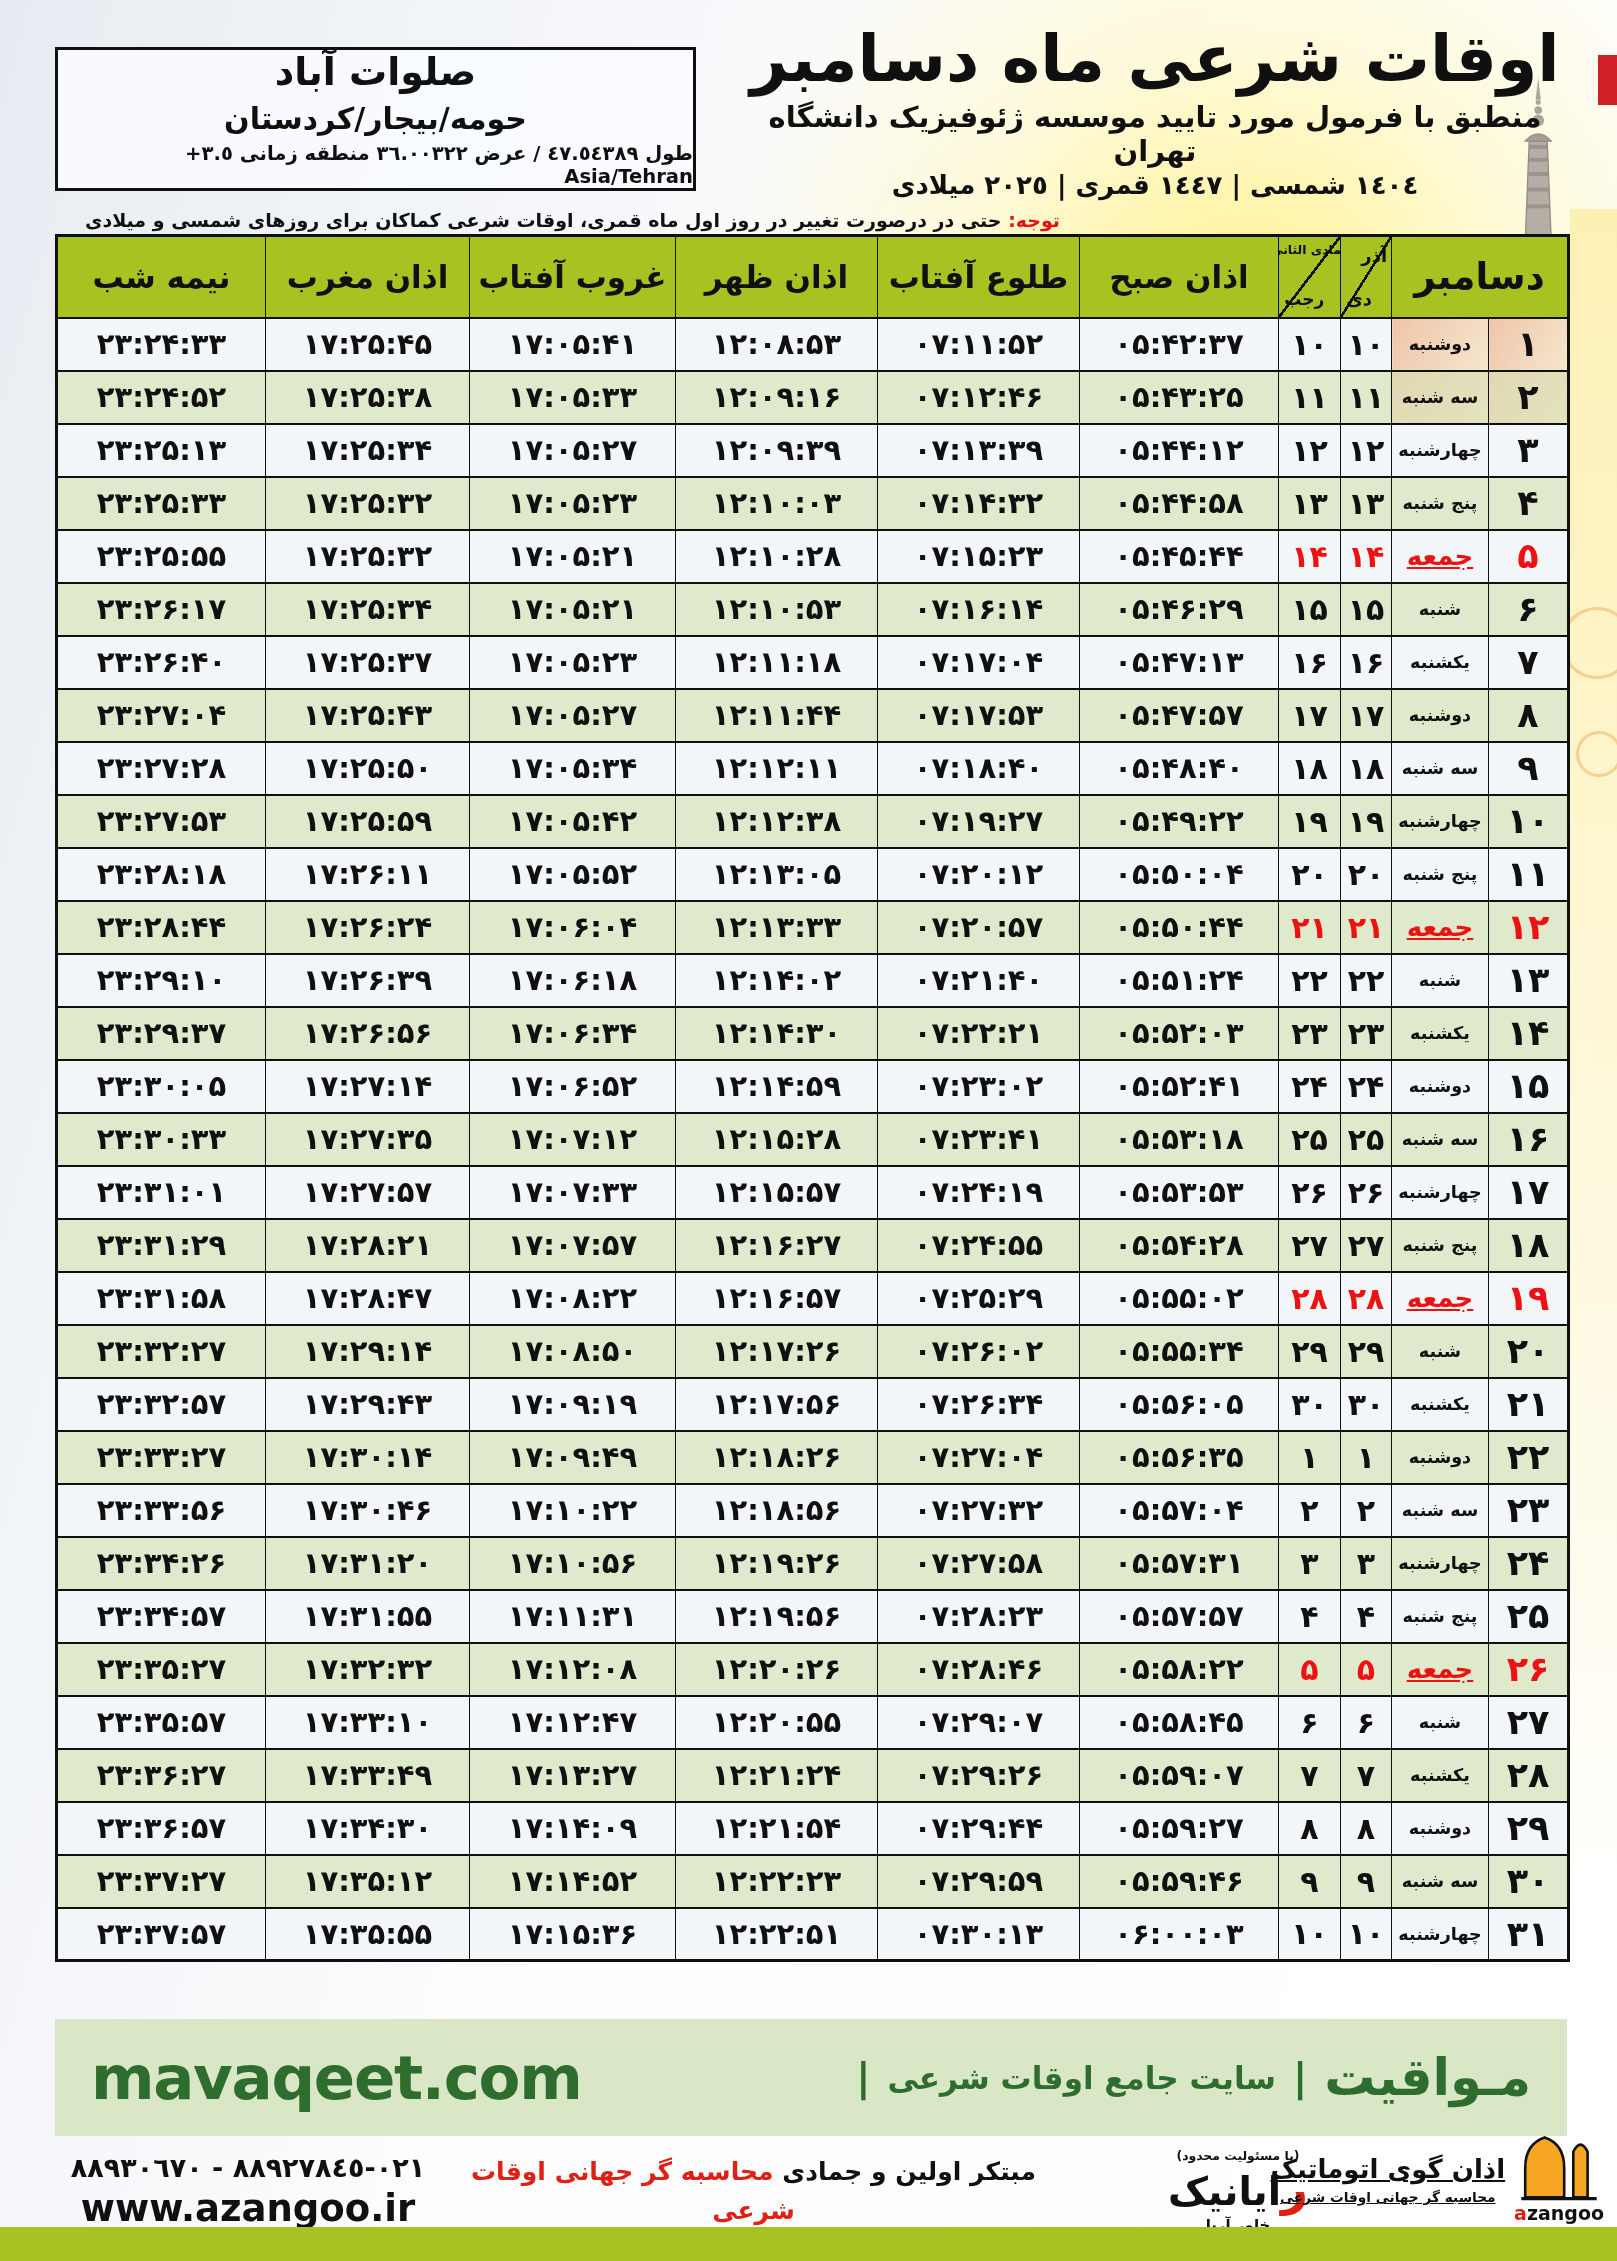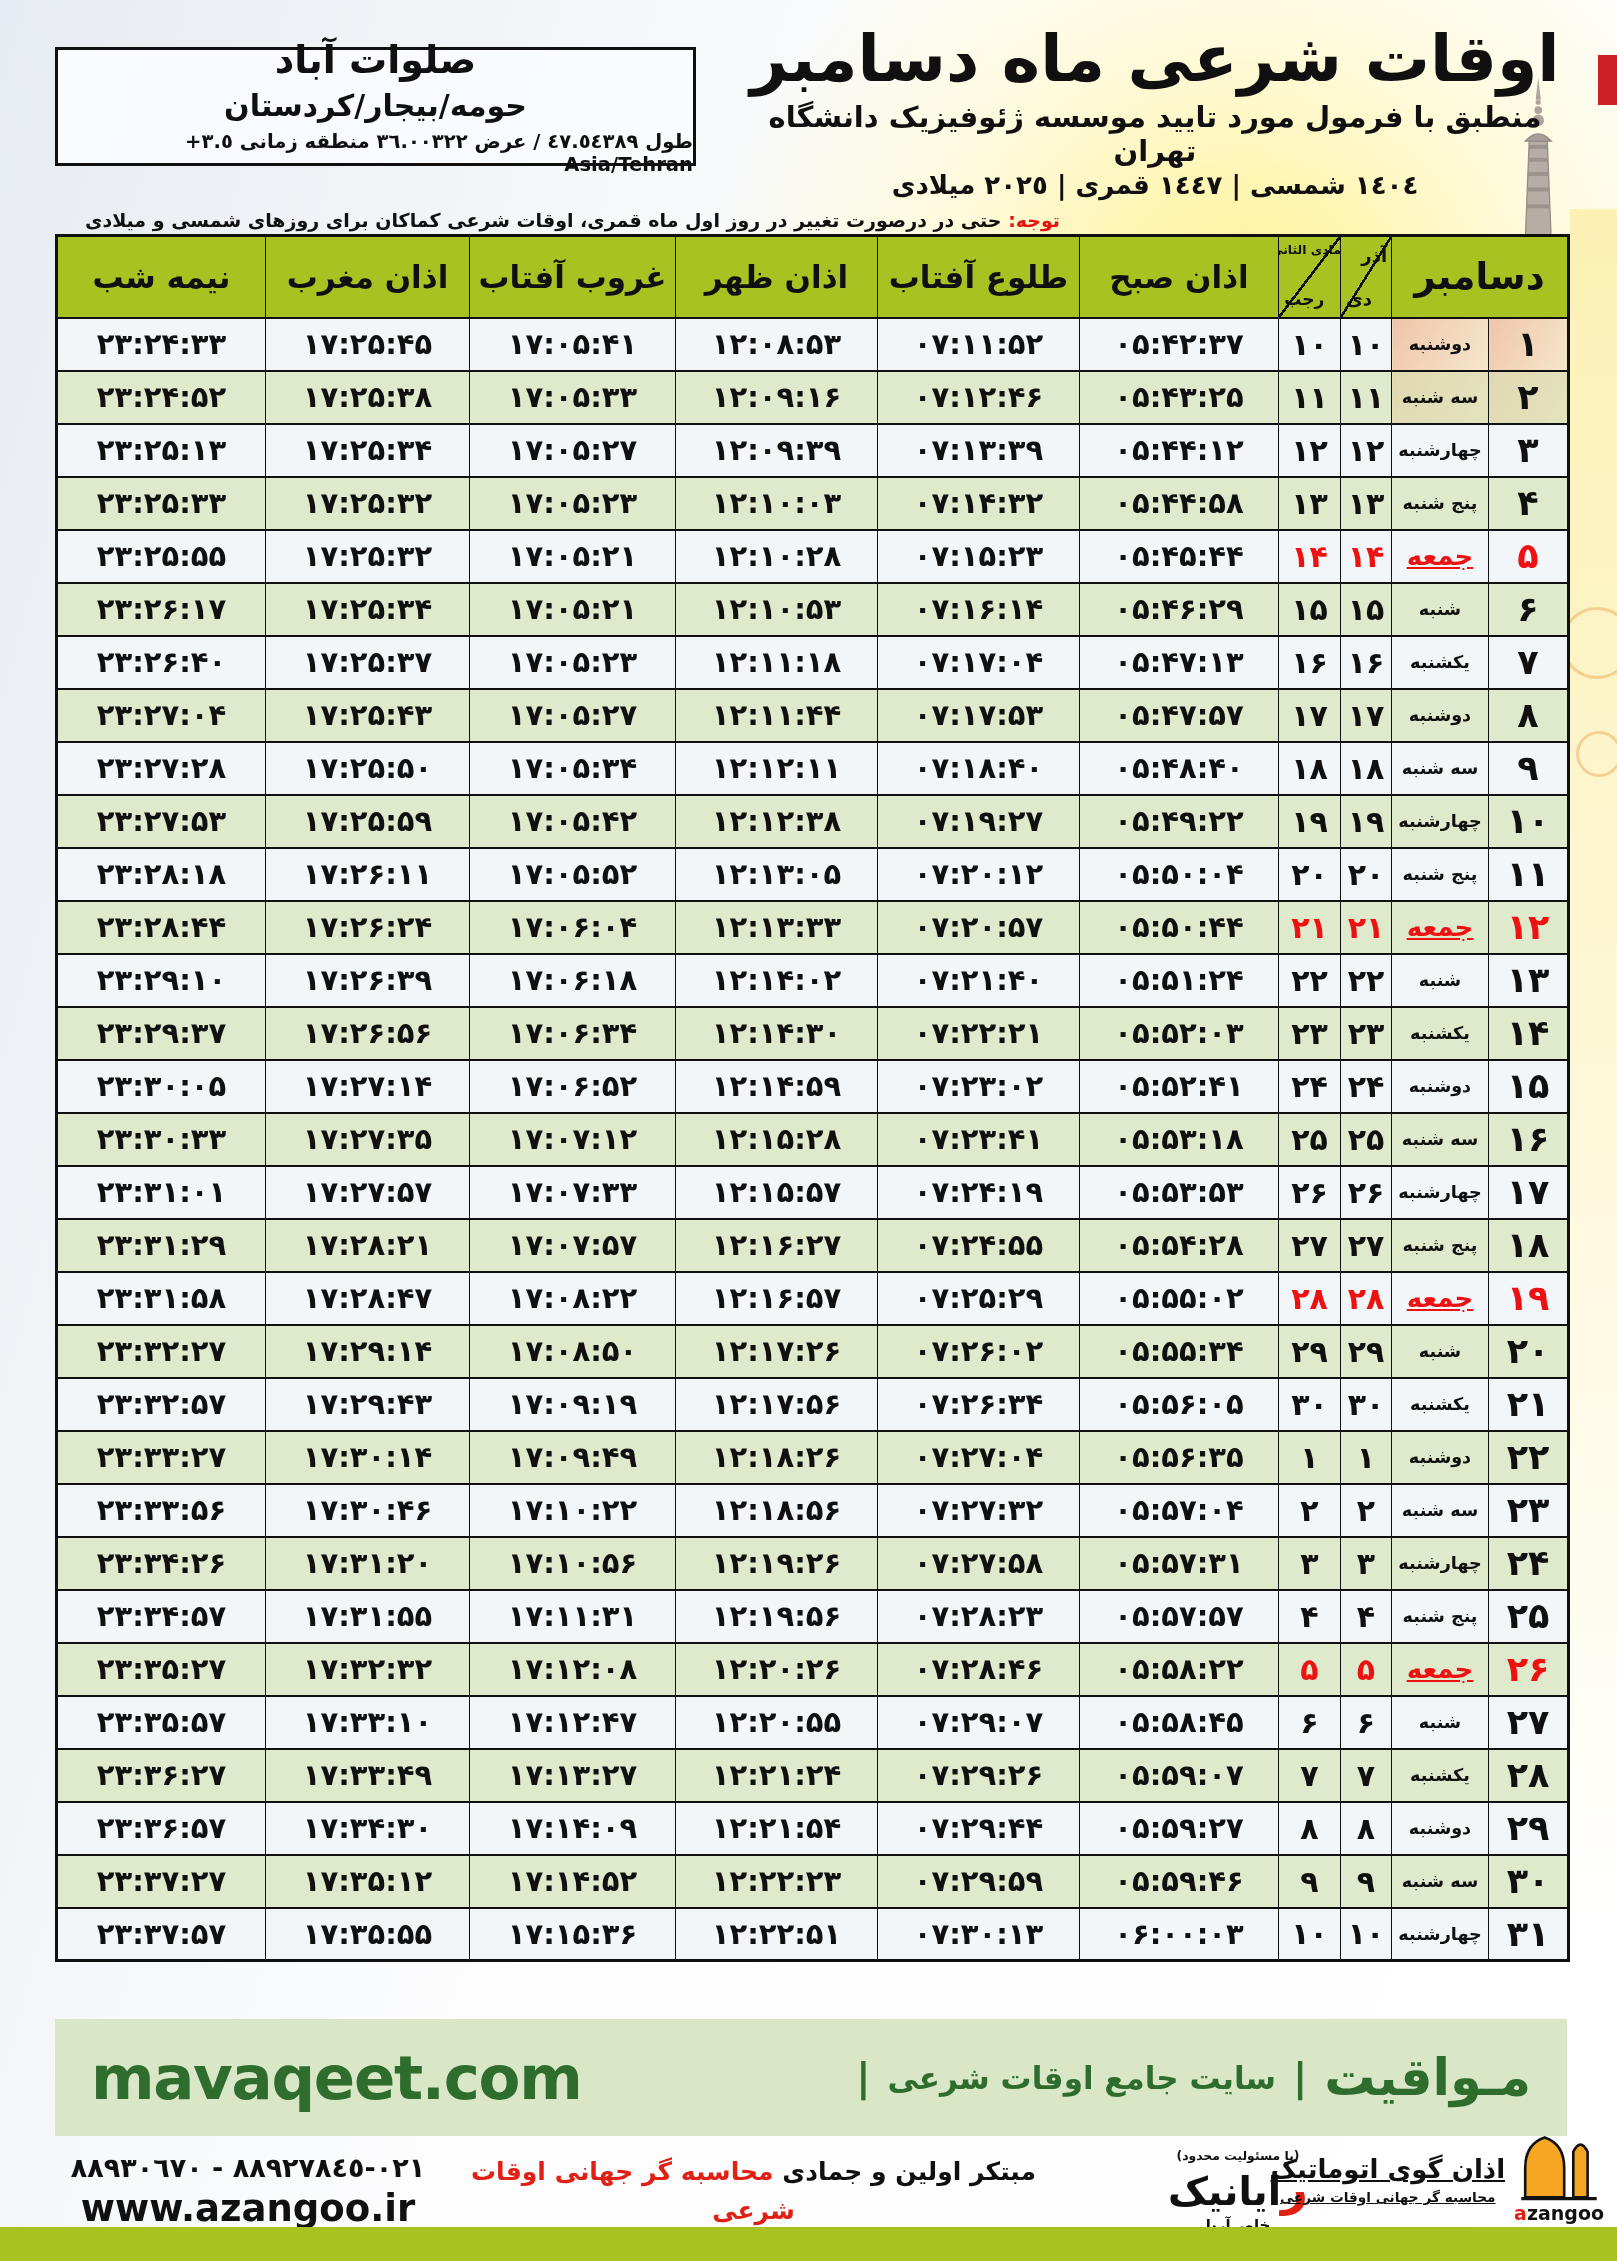--- a/index.html
+++ b/index.html
@@ -14,21 +14,21 @@
     background:radial-gradient(closest-side, rgba(255,241,140,.95), rgba(255,247,190,.55) 55%, rgba(255,252,230,0)); z-index:0; }
   .right-strip { position:absolute; left:1570px; top:209px; width:48px; height:1722px;
     background:linear-gradient(to bottom,#fcf0b4,#fdf6d0 40%,#fefbe9 72%,#ffffff); z-index:0; }
   .red-flag { position:absolute; left:1598px; top:55px; width:19.6px; height:50px; background:#cf2027; z-index:1; }
   .minaret { position:absolute; left:1493px; top:77px; width:84px; height:163px; z-index:1; }
   .swirl { position:absolute; border:3.9px solid rgba(230,140,40,.35); border-radius:50%; z-index:1; }
   .s1 { width:72px; height:72px; left:1561px; top:607px; }
   .s2 { width:46px;  height:46px;  left:1576px; top:731px; }
 
   
-  .loc-box { position:absolute; top:47px; left:55px; width:641px; height:119px;
+  .loc-box { position:absolute; top:47px; left:55px; width:641px; height:144px;
     border:3.3px solid #101010; background:rgba(248,251,255,.92); direction:rtl;
     display:flex; flex-direction:column; justify-content:center; align-items:center; gap:6.5px; z-index:2; }
   .loc-name   { font-size:38px; font-weight:800; }
   .loc-region { font-size:30px; font-weight:700; }
   .loc-coords { font-size:19.6px; font-weight:700;padding-left:24px; }
 
   .header-right { position:absolute; top:19.6px; right:42px; width:842px; text-align:center; direction:rtl; z-index:2; }
   .main-title { font-size:65px; font-weight:800; line-height:1.2; }
   .sub-title  { font-size:29px;  font-weight:700; margin-top:2.6px; }
   .cal-line   { font-size:26px;  font-weight:700; margin-top:2px; }

